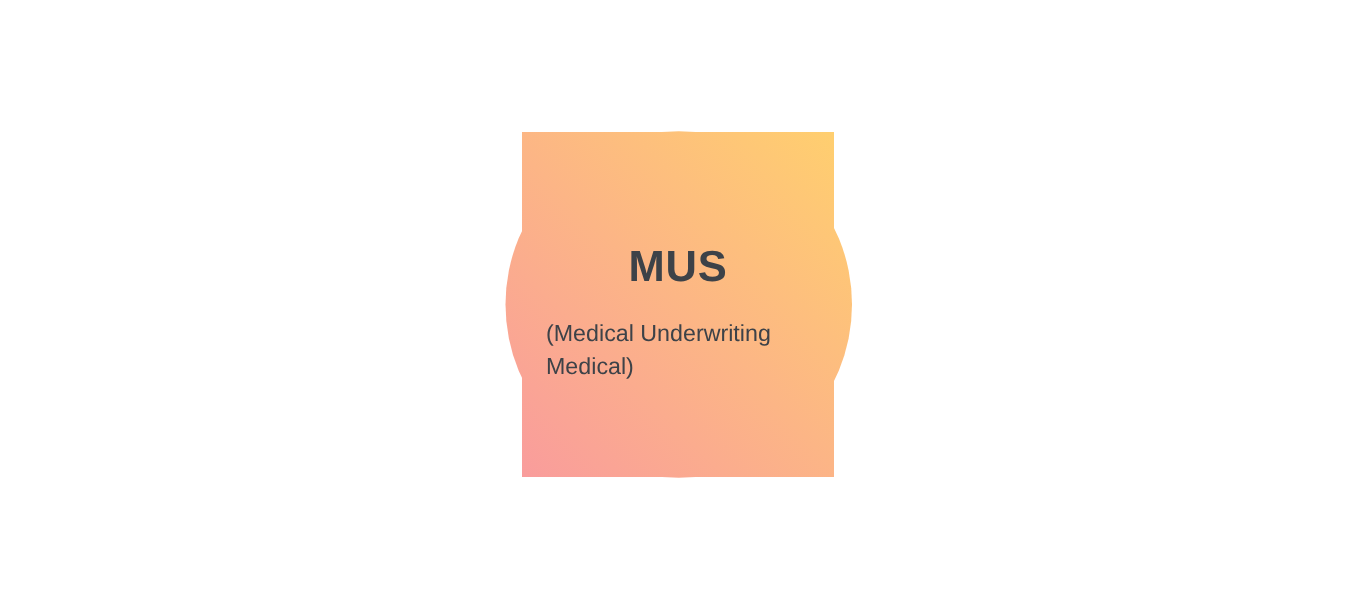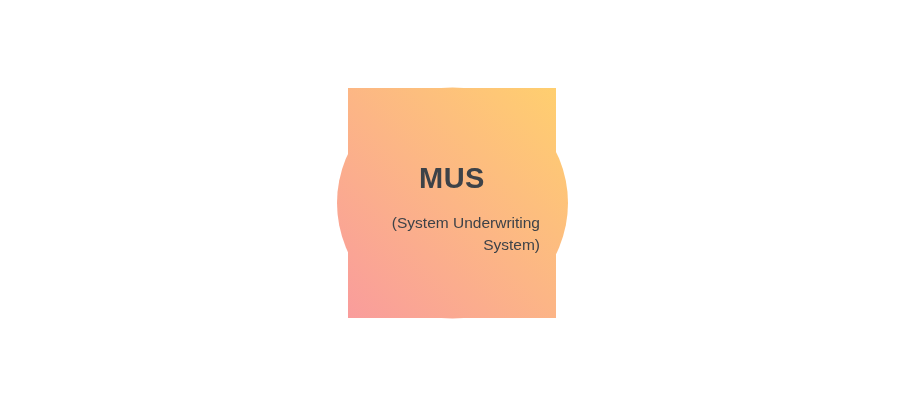--- a/index.html
+++ b/index.html
@@ -28,21 +28,21 @@
     position: absolute;
     left: 348px;
     top: 88px;
     width: 208px;
     height: 230px;
     padding-top: 12px;
     display: flex;
     flex-direction: column;
     align-items: center;
     justify-content: center;
-    text-align: right;
+    text-align: left;
     color: var(--text);
   }
   .node-title {
     font-size: 29px;
     font-weight: 700;
     letter-spacing: 0.5px;
     line-height: 1.15;
     margin-bottom: 16px;
   }
   .node-subtitle {
@@ -65,16 +65,16 @@
       </linearGradient>
     </defs>
     <g>
       <circle cx="452.5" cy="203" r="115.5" fill="url(#nodeGrad)"></circle>
       <rect x="348" y="88" width="208" height="230" fill="url(#nodeGrad)"></rect>
     </g>
   </svg>
 
   <div class="node-label">
     <div class="node-title">MUS</div>
-    <div class="node-subtitle">(System Underwriting System)</div>
+    <div class="node-subtitle">(Medical Underwriting Medical)</div>
   </div>
 
 </div>
 
 </body></html>

